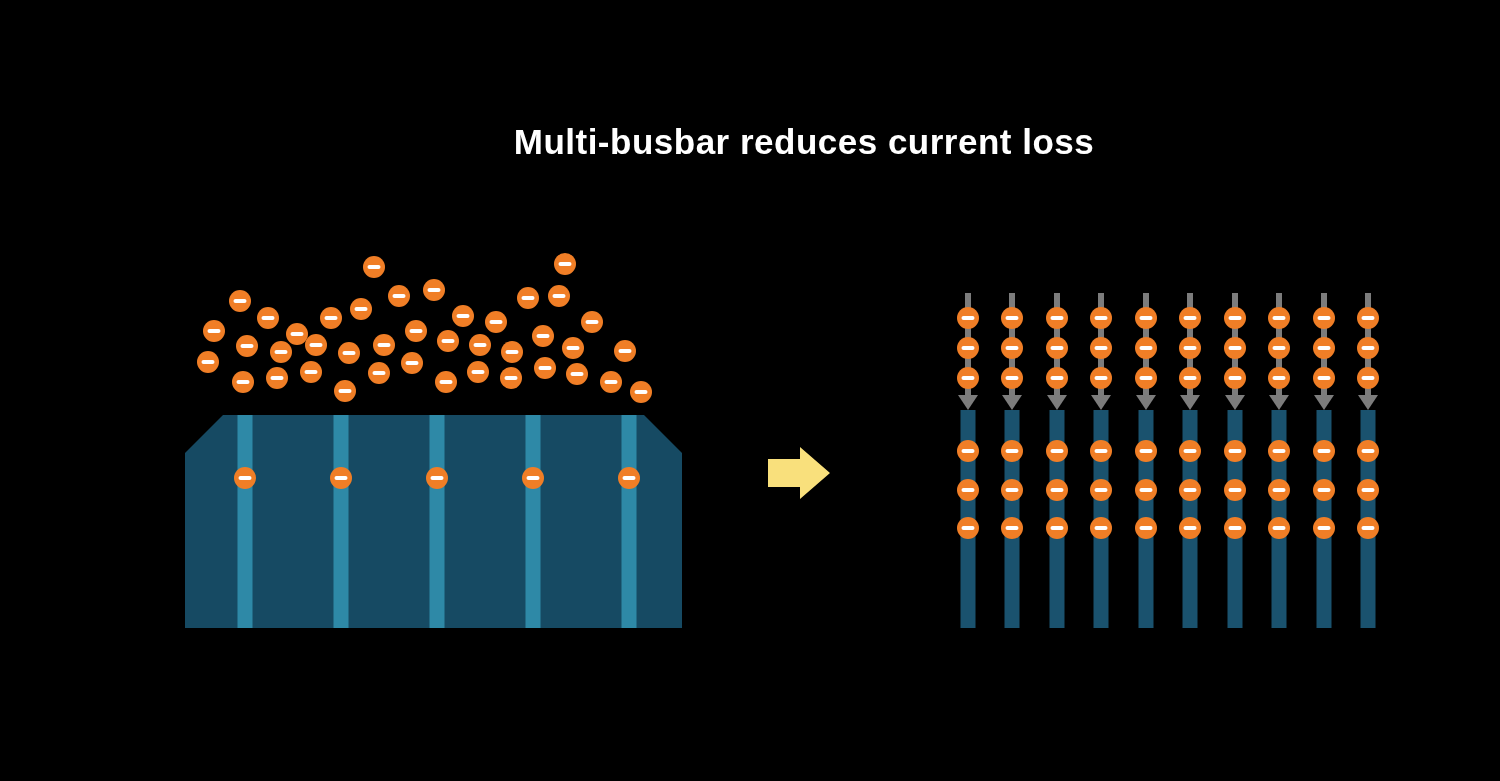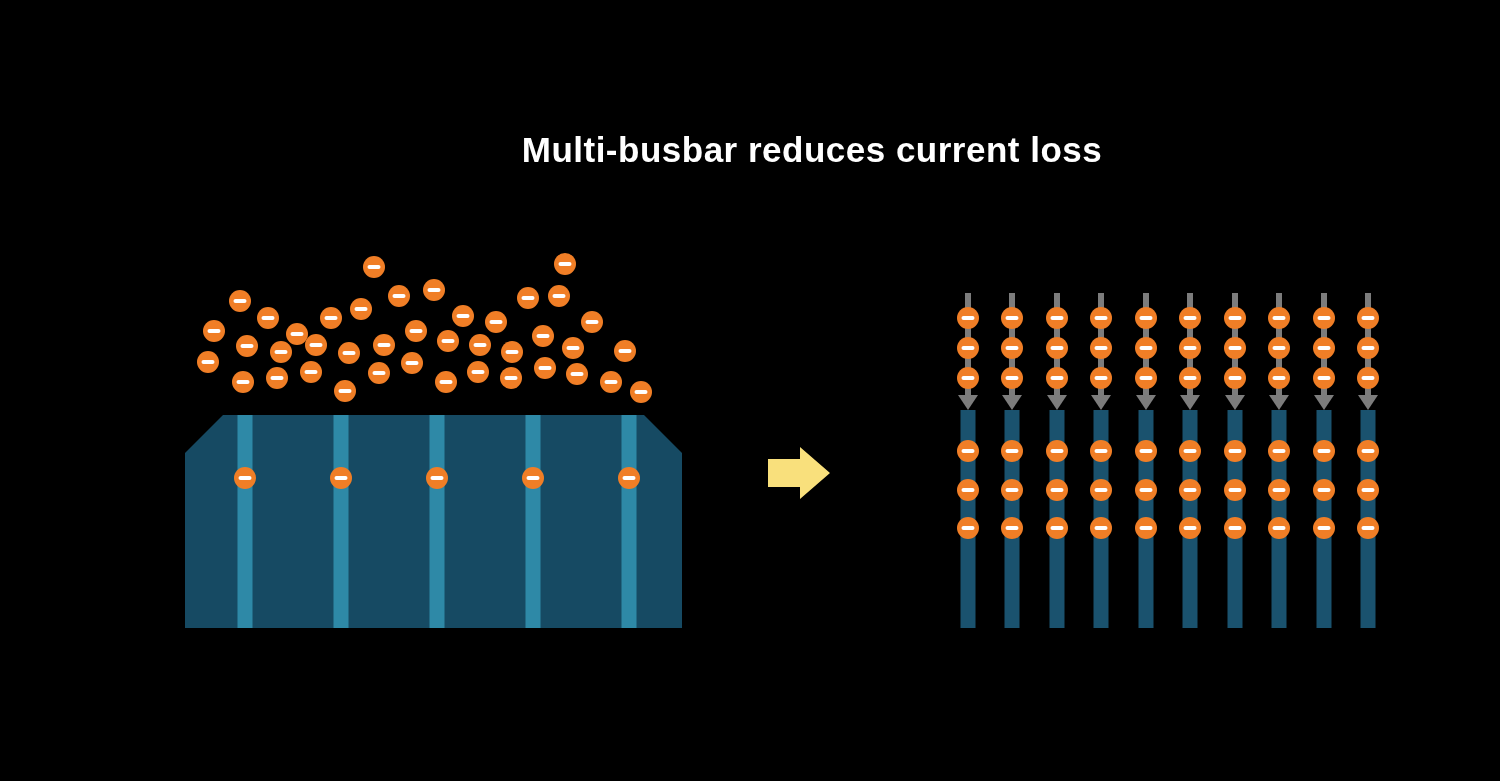--- a/index.html
+++ b/index.html
@@ -13,21 +13,21 @@
     height: 781px;
     background: #000000;
     overflow: hidden;
     font-family: "Liberation Sans", sans-serif;
   }
   .title {
     position: absolute;
     top: 118px;
     left: 800px;
     transform: translateX(-50%);
-    margin: 12px;
+    margin: 4px;
     color: #ffffff;
     font-size: 35px;
     font-weight: 700;
     letter-spacing: 0.5px;
     white-space: nowrap;
   }
   svg.diagram {
     position: absolute;
     top: 0;
     left: 0;

